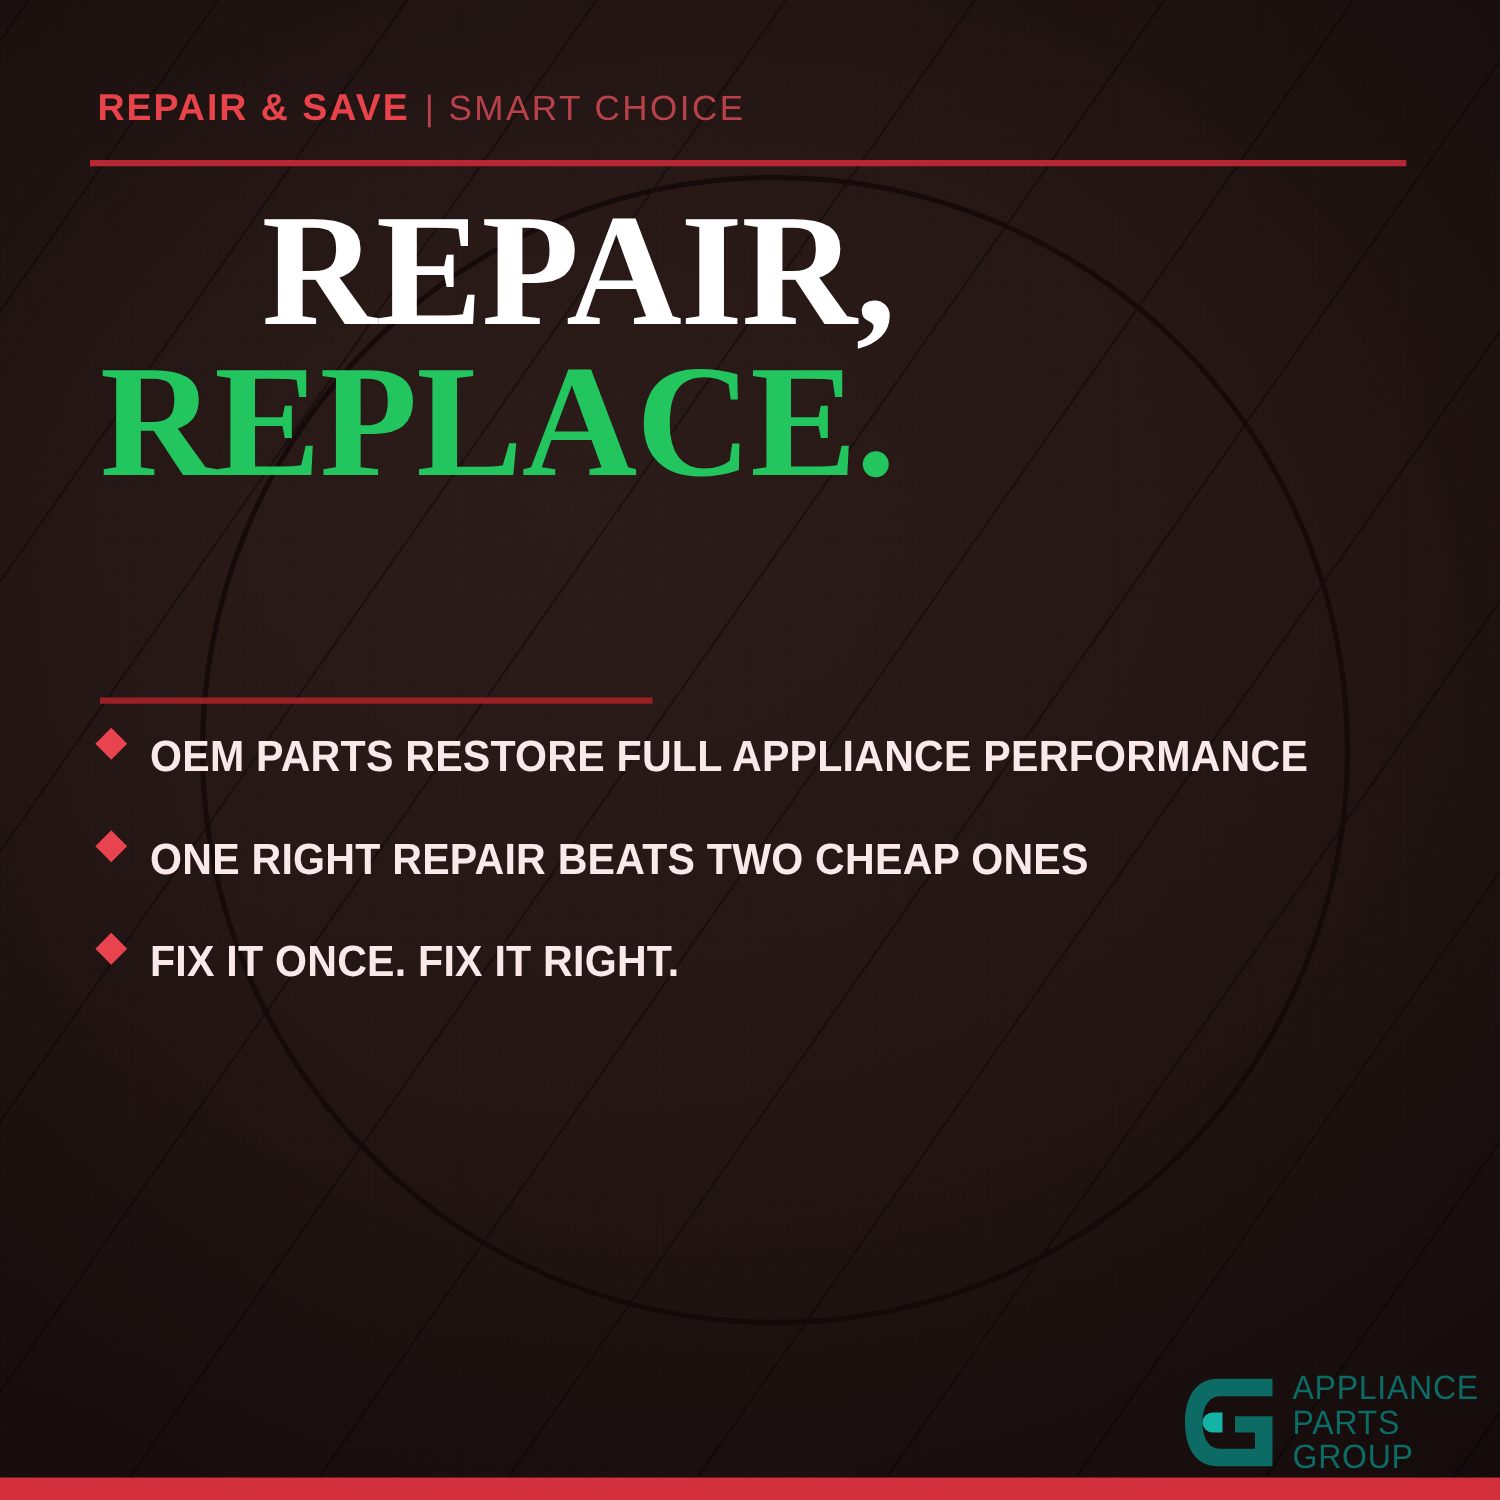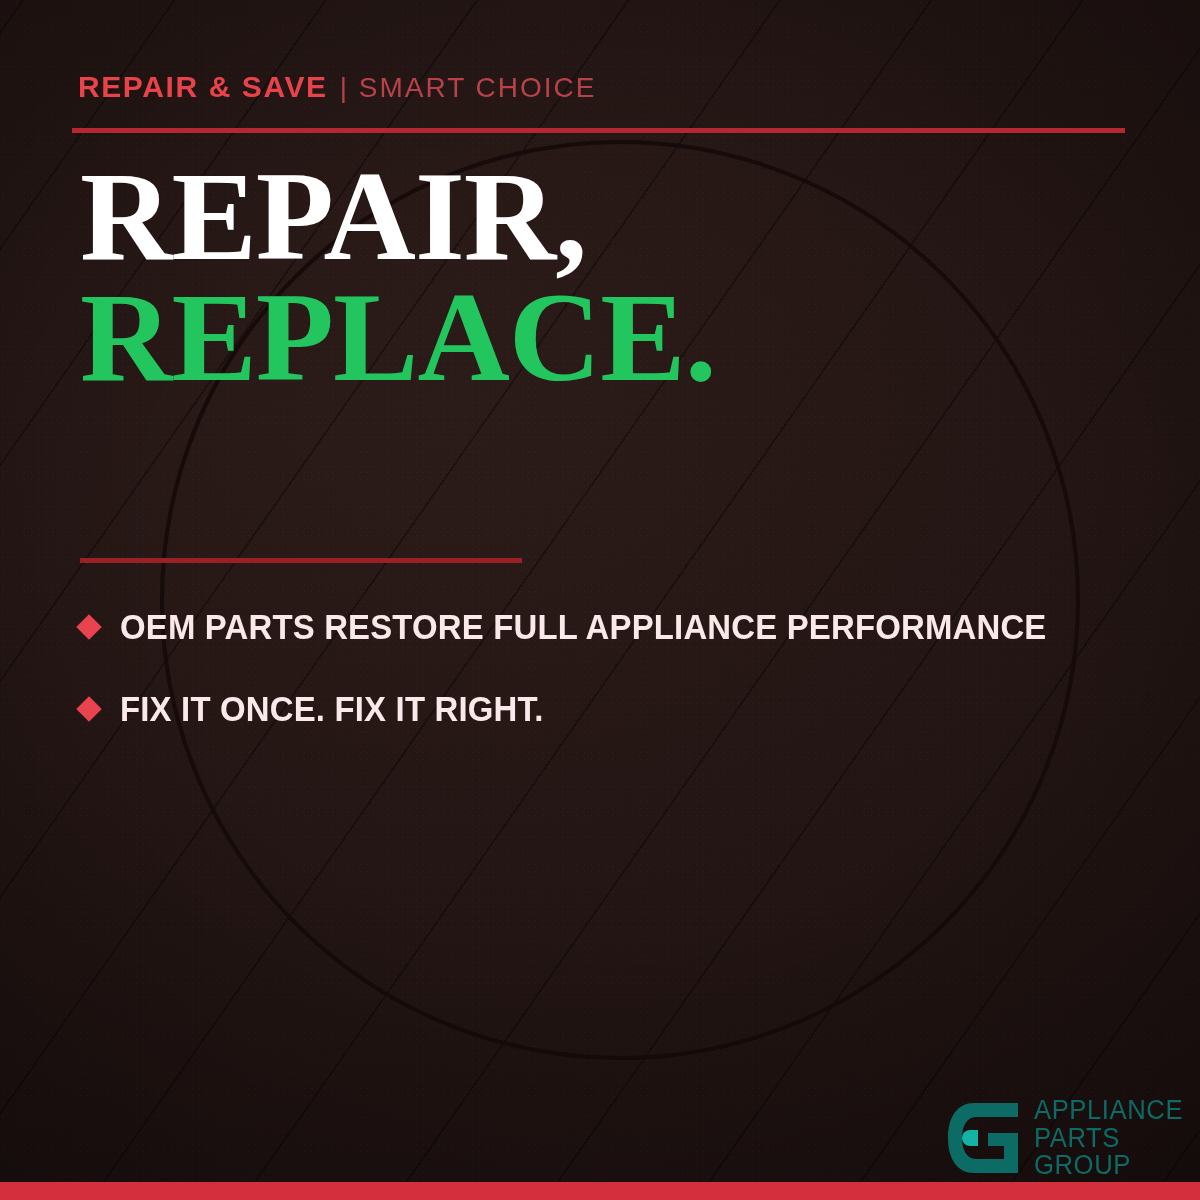--- a/index.html
+++ b/index.html
@@ -113,20 +113,21 @@
   
   .headline {
     position: absolute;
     left: 80px;
     top: 156px;
     line-height: 0.945;
     font-family: "Liberation Serif", "DejaVu Serif", serif;
     font-weight: 700;
     font-size: 128px;
     letter-spacing: -1px;
+    text-align: right;
   }
   .hl-line { display: block; white-space: nowrap; }
   .hl-white { color: #ffffff; }
   .hl-red   { color: #22c55e; }
 
   .rule-mid {
     position: absolute;
     left: 80px;
     top: 558px;
     width: 442px;
@@ -136,21 +137,20 @@
 
   
   .bullets {
     position: absolute;
     left: 80px;
     top: 586px;
     width: 1070px;
   }
   .bullet-row {
     display: flex;
-    align-items: center;
     height: 82px;
   }
   .bullet-diamond {
     width: 18px;
     height: 18px;
     background: #e8434f;
     transform: rotate(45deg);
     flex: 0 0 auto;
     margin-right: 22px;
   }
@@ -228,20 +228,24 @@
     <div class="rule-mid"></div>
 
     <div class="bullets">
 
       <div class="bullet-row">
         <span class="bullet-diamond"></span>
         <span class="bullet-text">OEM PARTS RESTORE FULL APPLIANCE PERFORMANCE</span>
       </div>
 
 
+      <div class="bullet-row">
+        <span class="bullet-diamond"></span>
+        <span class="bullet-text">ONE RIGHT REPAIR BEATS TWO CHEAP ONES</span>
+      </div>
 
       <div class="bullet-row">
         <span class="bullet-diamond"></span>
         <span class="bullet-text">FIX IT ONCE. FIX IT RIGHT.</span>
       </div>
 
     </div>
 
     <div class="logo">
       <svg class="logo-mark" viewBox="0 0 78 78">

